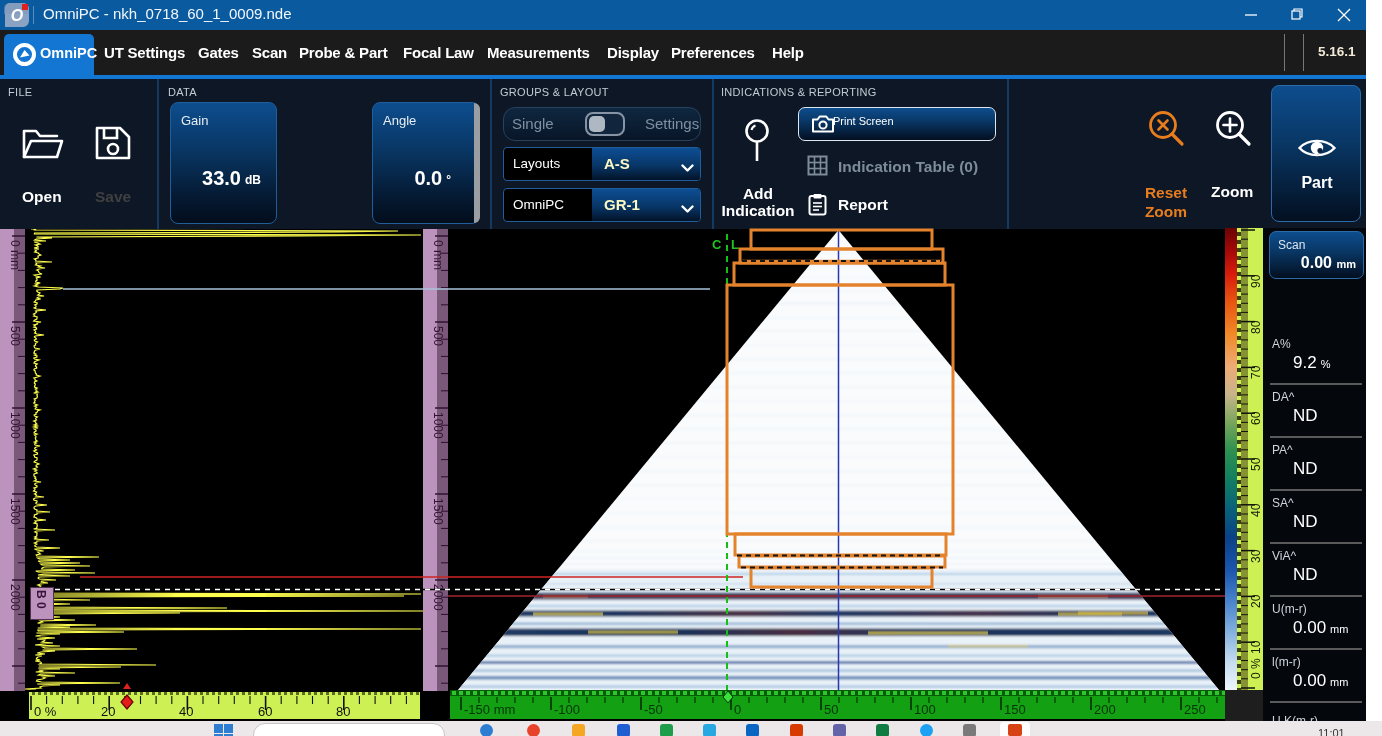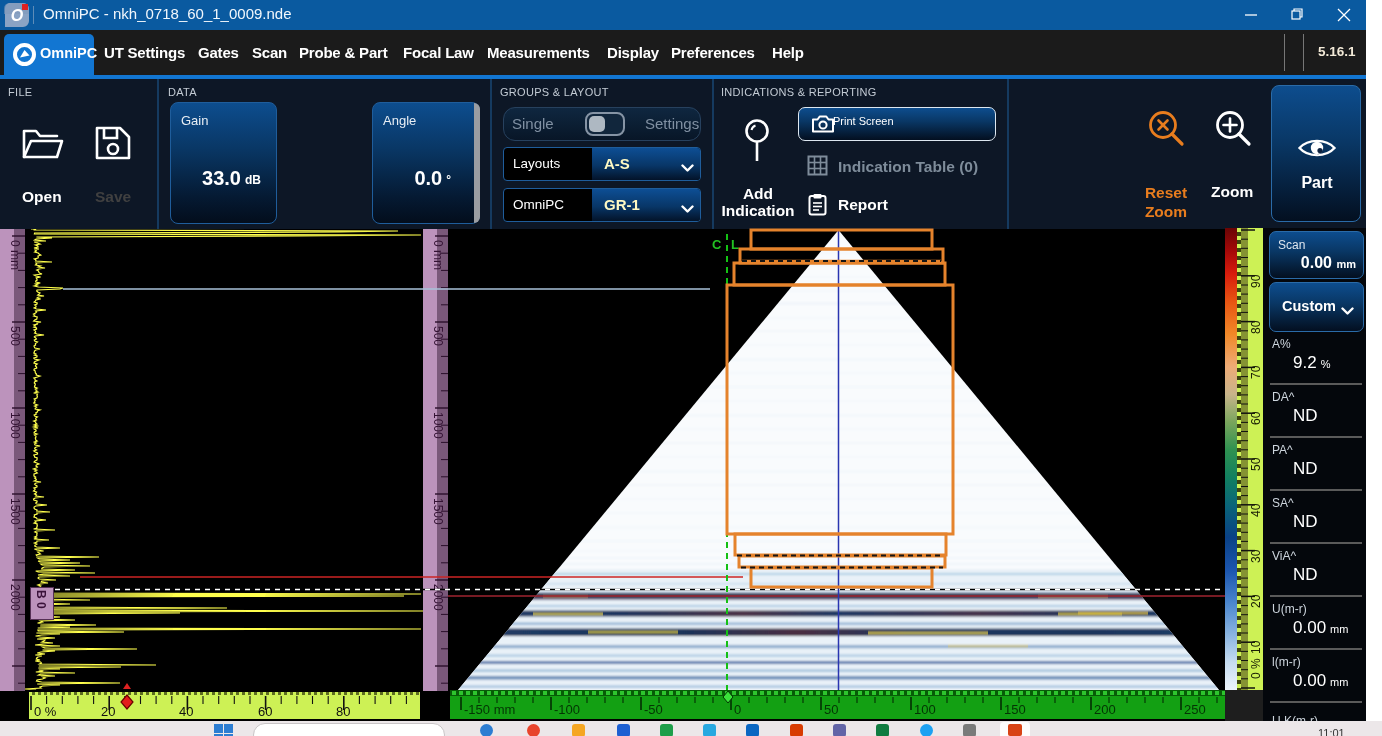--- a/index.html
+++ b/index.html
@@ -733,26 +733,20 @@
       <text x="644" y="24" font-size="13" fill="#043504" font-family="Liberation Sans, sans-serif">200</text>
       <text x="734" y="24" font-size="13" fill="#043504" font-family="Liberation Sans, sans-serif">250</text>
       <path d="M278,1 L283,7 L278,13 L273,7 Z" fill="#3be23b" stroke="#043504" stroke-width="1"></path>
     </svg>
     <div class="abs" style="left:1225px;top:690px;width:38px;height:31px;background:#1e1e1e"></div>
     <div class="abs" style="left:1263px;top:228px;width:103px;height:493px;background:#04070c"></div>
     <div class="btn" style="left:1269px;top:231px;width:95px;height:48px;border:1px solid #2a6ba8">
       <span style="position:absolute;left:8px;top:6px;font-size:12px;color:#dde5ee">Scan</span>
       <span style="position:absolute;right:7px;top:22px;font-size:16px;font-weight:bold;color:#fff">0.00 <span style="font-size:11px">mm</span></span>
     </div>
-    <div class="btn" style="left:1269px;top:282px;width:95px;height:50px;border:1px solid #2a6ba8">
-      <span style="position:absolute;left:12px;top:15px;font-size:14.5px;font-weight:bold;color:#fff">Custom</span>
-      <span style="position:absolute;right:9px;top:19px"><svg width="13" height="9" viewBox="0 0 13 9">
-          <path d="M1.5,1.5 L6.5,6.5 L11.5,1.5" fill="none" stroke="#fff" stroke-width="2.4" stroke-linecap="round" stroke-linejoin="round"></path>
-        </svg></span>
-    </div>
     <div class="mrow" style="left:1263px;top:332px;height:53px">
       <div class="mlabel">A%</div>
       <div class="mval">9.2<span>%</span></div>
       <div class="msep" style="top:51px"></div>
     </div>
     <div class="mrow" style="left:1263px;top:385px;height:53px">
       <div class="mlabel">DA^</div>
       <div class="mval">ND<span></span></div>
       <div class="msep" style="top:51px"></div>
     </div>

